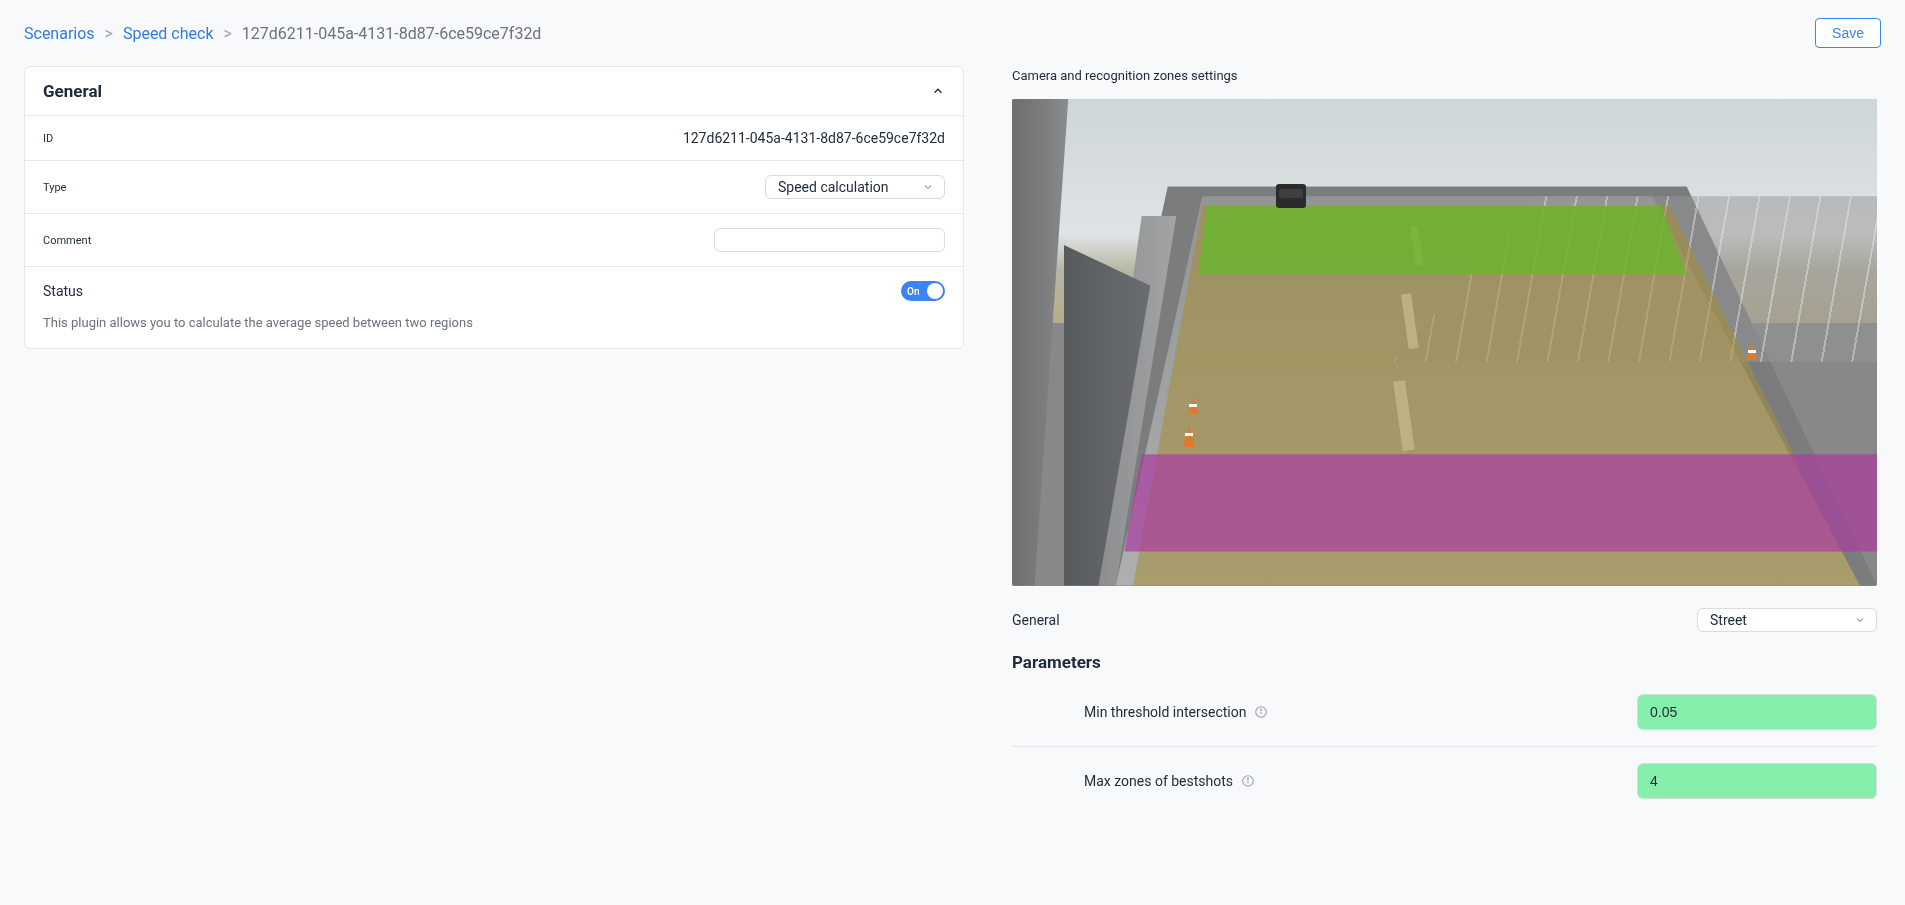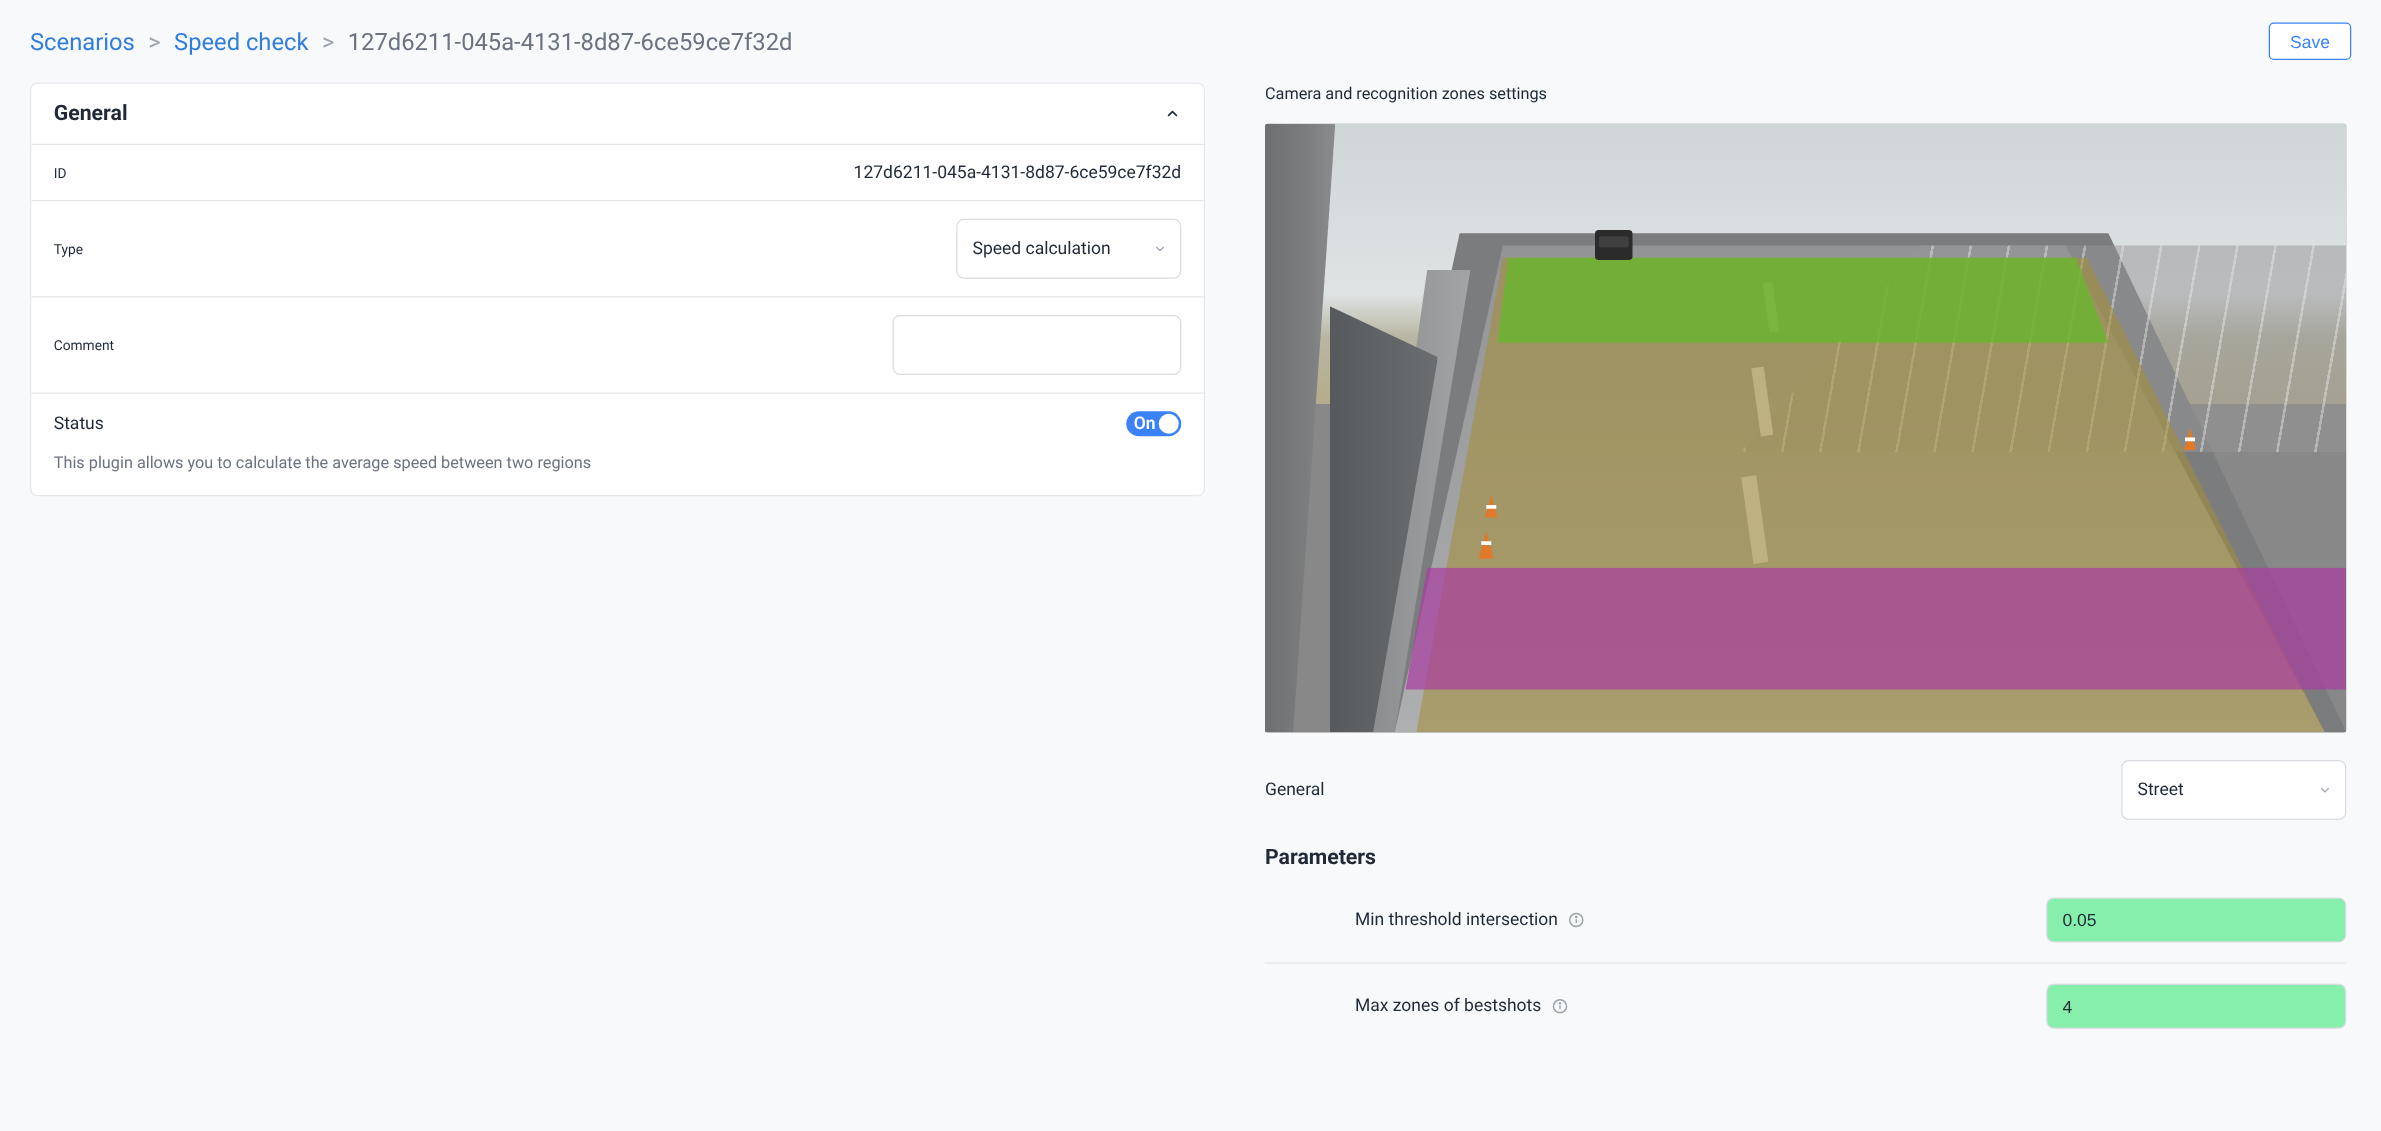--- a/index.html
+++ b/index.html
@@ -20,21 +20,21 @@
     font-family: -apple-system, BlinkMacSystemFont, "Segoe UI", Roboto, Helvetica, Arial, sans-serif;
     font-size: 14px;
     color: var(--text);
     background: var(--bg);
   }
   .app { width: 100%; height: 100%; padding: 18px 24px; }
   .topbar {
     display: flex; justify-content: space-between; align-items: center;
     margin-bottom: 18px;
   }
-  .breadcrumb { font-size: 19px; color: #6b7280; }
+  .breadcrumb { font-size: 16px; color: #6b7280; }
   .breadcrumb a { color: var(--link); text-decoration: none; cursor: pointer; }
   .breadcrumb .sep { margin: 0 6px; color: #9ca3af; }
   .breadcrumb .current { color: #6b7280; }
   .save-btn {
     border: 1px solid var(--save-border);
     background: #fff;
     color: var(--save-border);
     padding: 6px 16px;
     border-radius: 4px;
     font-size: 14px;
@@ -65,21 +65,21 @@
     padding: 14px 18px;
     border-bottom: 1px solid var(--border);
   }
   .row:last-child-of-type { border-bottom: none; }
   .row .label { color: var(--text); font-size: 11px; }
   .row .value { color: var(--text); font-size: 14px; }
   .select, .text-input {
     border: 1px solid var(--border2);
     border-radius: 6px;
     background: #fff;
-    height: 48px;
+    height: 24px;
     padding: 0 32px 0 12px;
     font-size: 14px;
     color: var(--text);
     position: relative;
     display: inline-flex;
     align-items: center;
     min-width: 180px;
   }
   .select { cursor: pointer; }
   .select .sel-caret { position: absolute; right: 10px; top: 50%; transform: translateY(-50%); width: 12px; height: 12px; color:#9ca3af;}
@@ -95,21 +95,21 @@
     border-radius: 999px;
     cursor: pointer;
     display: inline-flex; align-items: center;
   }
   .switch .knob {
     position: absolute; right: 2px; top: 2px;
     width: 16px; height: 16px; border-radius: 50%;
     background: #fff;
   }
   .switch .on-text {
-    color: #fff; font-size: 14px; font-weight: 600;
+    color: #fff; font-size: 10px; font-weight: 600;
     margin-left: 6px;
   }
   .desc {
     padding: 0 18px 18px 18px;
     color: #6b7280;
     font-size: 13px;
   }
 
   
   .section-title {

